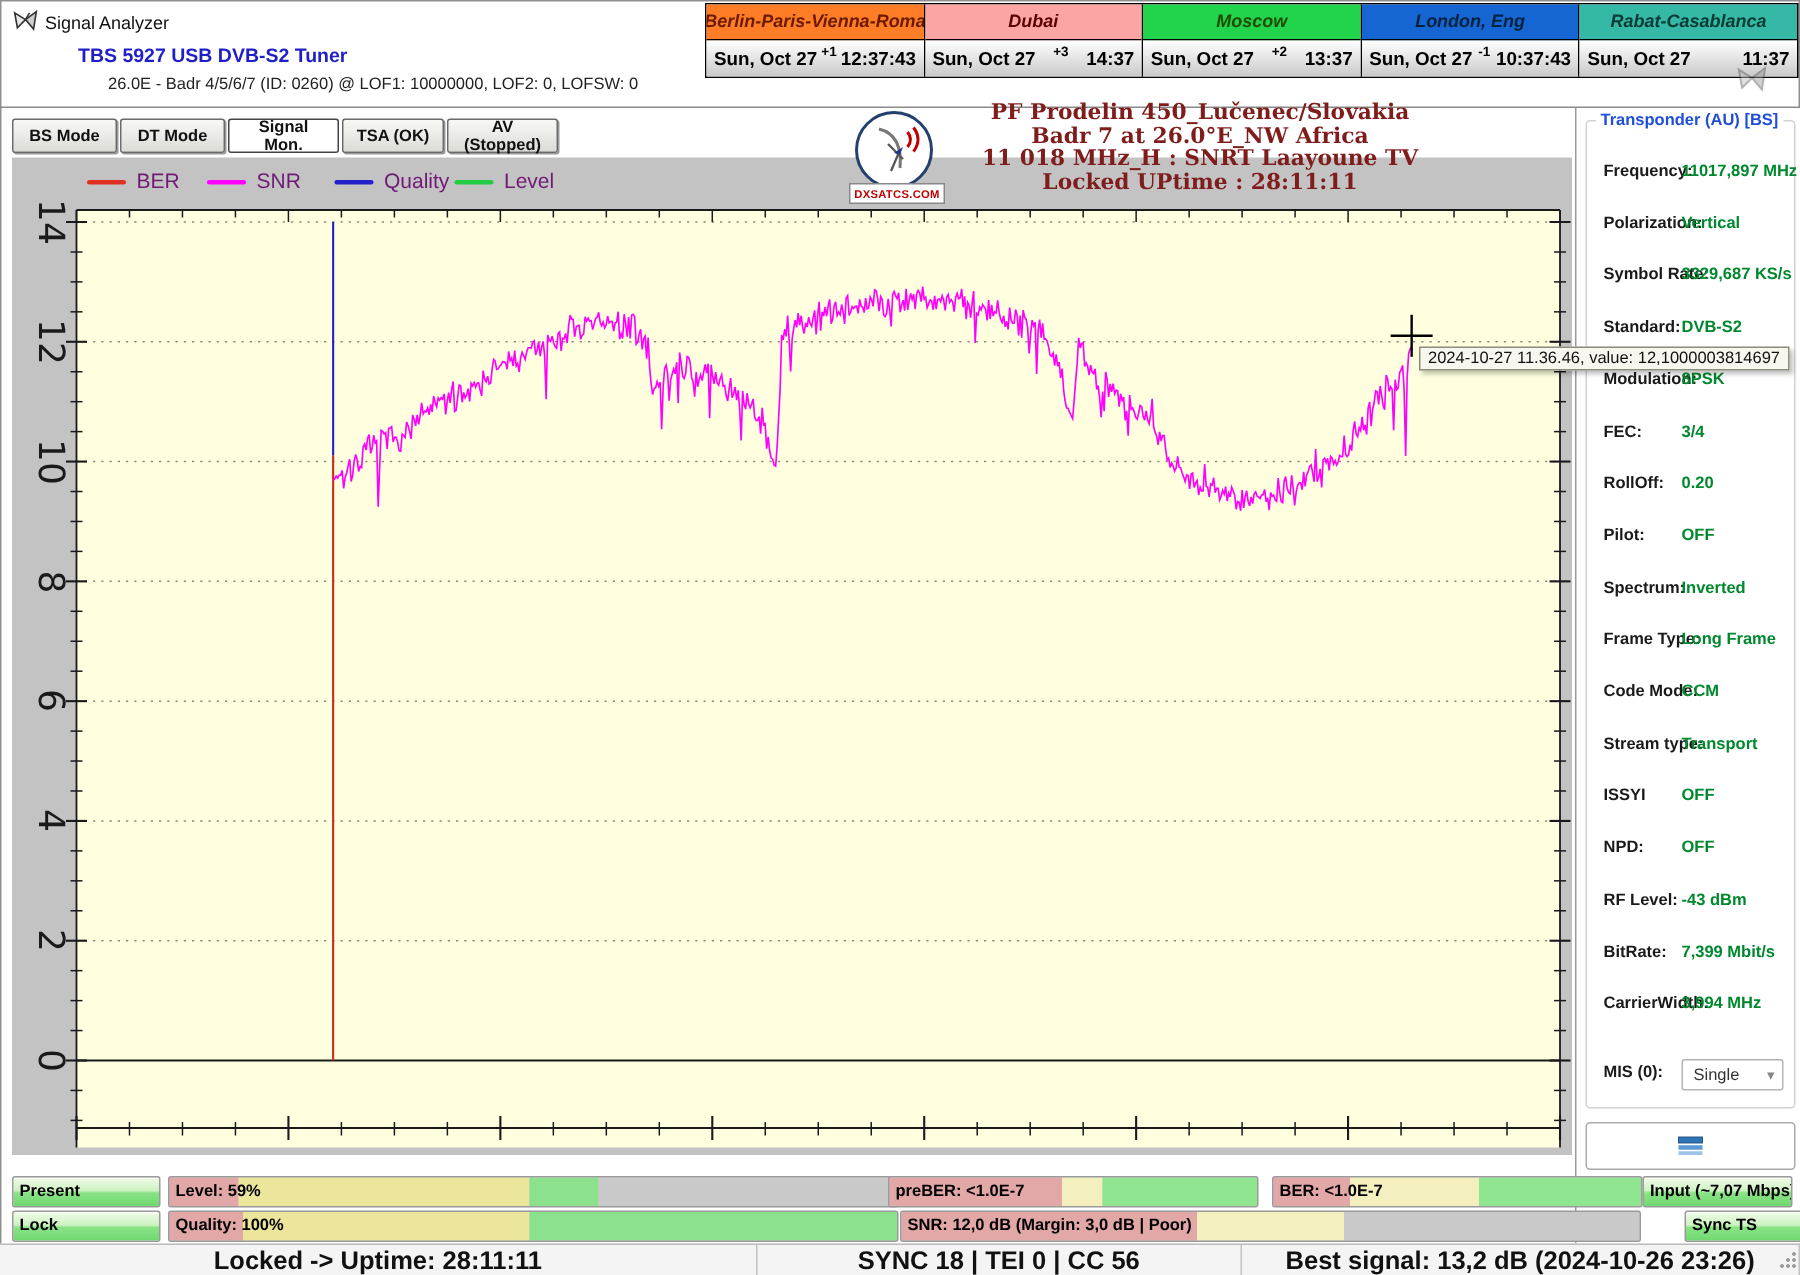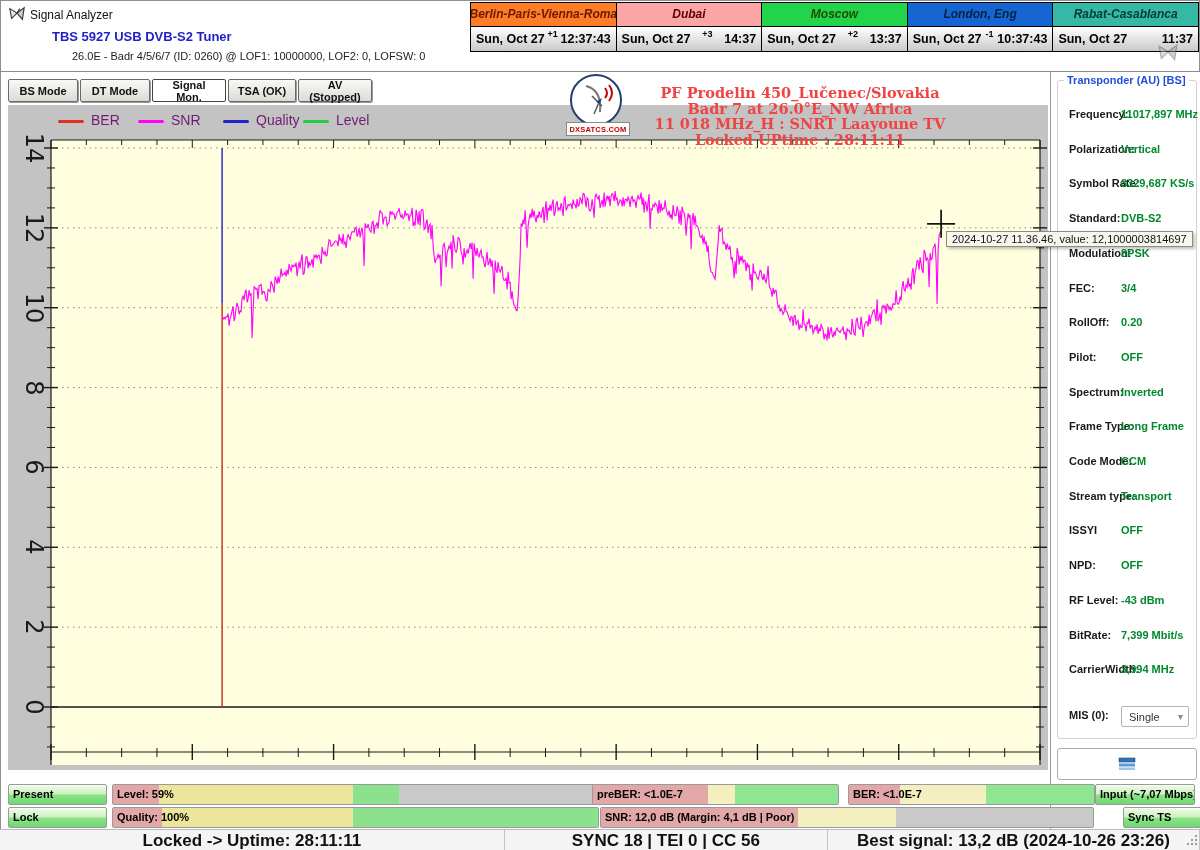--- a/index.html
+++ b/index.html
@@ -28,22 +28,22 @@
        display:flex;align-items:center;justify-content:center;border-radius:2px;box-shadow:1px 1px 0 #9a9a9a;}
   .tab.active{background:#fff;border:1px solid #444;box-shadow:none;}
   
   #chart-panel{left:8px;top:105px;width:1040px;height:665px;background:#c3c3c3;}
   .legend-dash{position:absolute;top:15px;width:26px;height:3px;border-radius:2px;}
   .legend-label{position:absolute;top:7px;font-size:14px;color:#701a75;}
   .ylab{position:absolute;font-family:"DejaVu Sans",sans-serif;font-size:24px;color:#1a1a1a;
         transform:translate(-50%,-50%) rotate(90deg);}
   #plot-svg{position:absolute;left:0;top:0;}
   
-  #chart-header{left:565px;top:85px;width:470px;text-align:center;font-family:"DejaVu Serif",serif;
-                font-weight:bold;font-size:14.5px;line-height:15.5px;color:#ef4444;}
+  #chart-header{left:565px;top:67px;width:470px;text-align:center;font-family:"DejaVu Serif",serif;
+                font-weight:bold;font-size:14.5px;line-height:15.5px;color:#7f1d1d;}
   #logo{left:570px;top:74px;width:52px;height:52px;border:2px solid #24406e;border-radius:50%;
         background:#fff;box-sizing:border-box;}
   #logo-label{left:566px;top:122px;width:62px;height:12px;background:#fff;border:1px solid #888;
               font-size:7.5px;font-weight:bold;color:#c00000;display:flex;align-items:center;justify-content:center;
               letter-spacing:.2px;}
   
   #tooltip{left:946px;top:231px;background:#f7f7ef;border:1px solid #8c8c7a;box-shadow:2px 2px 3px rgba(0,0,0,.25);
            font-size:11px;color:#111;padding:1px 5px;white-space:nowrap;z-index:30;}
   
   #right-sep{left:1050px;top:72px;width:0;height:757px;border-left:1px solid #9a9a9a;}
@@ -417,21 +417,21 @@
       <div class="meter" style="left: 112px; top: 807px; width: 485px;">
         <div class="seg" style="left: 0%; width: 10%; background: rgb(226, 167, 167);"></div>
         <div class="seg" style="left: 10%; width: 39.5%; background: rgb(236, 229, 156);"></div>
         <div class="seg" style="left: 49.5%; width: 50.5%; background: rgb(140, 226, 140);"></div>
         <span class="mlabel">Quality: 100%</span>
       </div>
       <div class="meter" style="left: 600px; top: 807px; width: 492px;">
         <div class="seg" style="left: 0%; width: 40%; background: rgb(226, 167, 167);"></div>
         <div class="seg" style="left: 40%; width: 20%; background: rgb(244, 239, 191);"></div>
         <div class="seg" style="left: 60%; width: 40%; background: rgb(201, 201, 201);"></div>
-        <span class="mlabel">SNR: 12,0 dB (Margin: 4,1 dB | Poor)</span>
+        <span class="mlabel">SNR: 12,0 dB (Margin: 3,0 dB | Poor)</span>
       </div>
       <div class="meter green" style="left: 1095px; top: 807px; width: 98px; margin-left: 28px;">
         <span class="mlabel">Sync TS</span>
       </div>
     </div>
 
   <div class="abs" id="statusbar">
       <div class="sb-cell" style="width: 505px;">Locked -&gt; Uptime: 28:11:11</div>
       <div class="sb-cell" style="width: 323px;">SYNC 18 | TEI 0 | CC 56</div>
       <div class="sb-cell" style="width: 372px;">Best signal: 13,2 dB (2024-10-26 23:26)</div>

